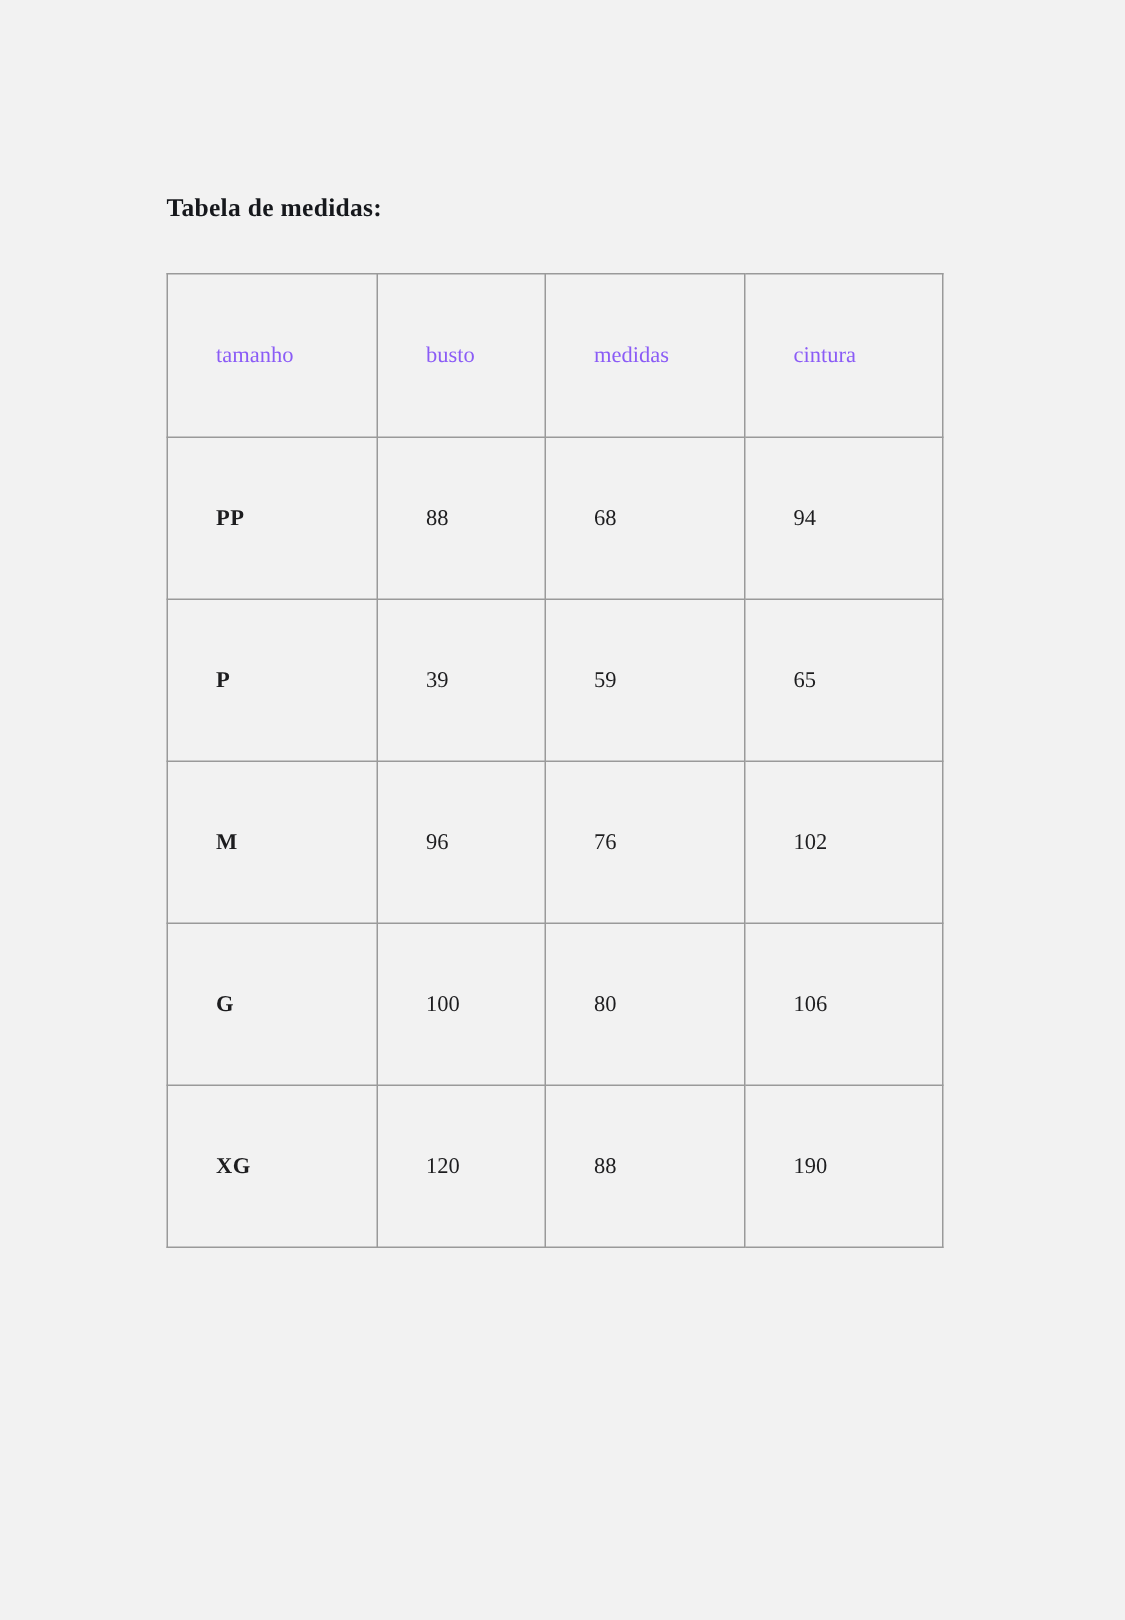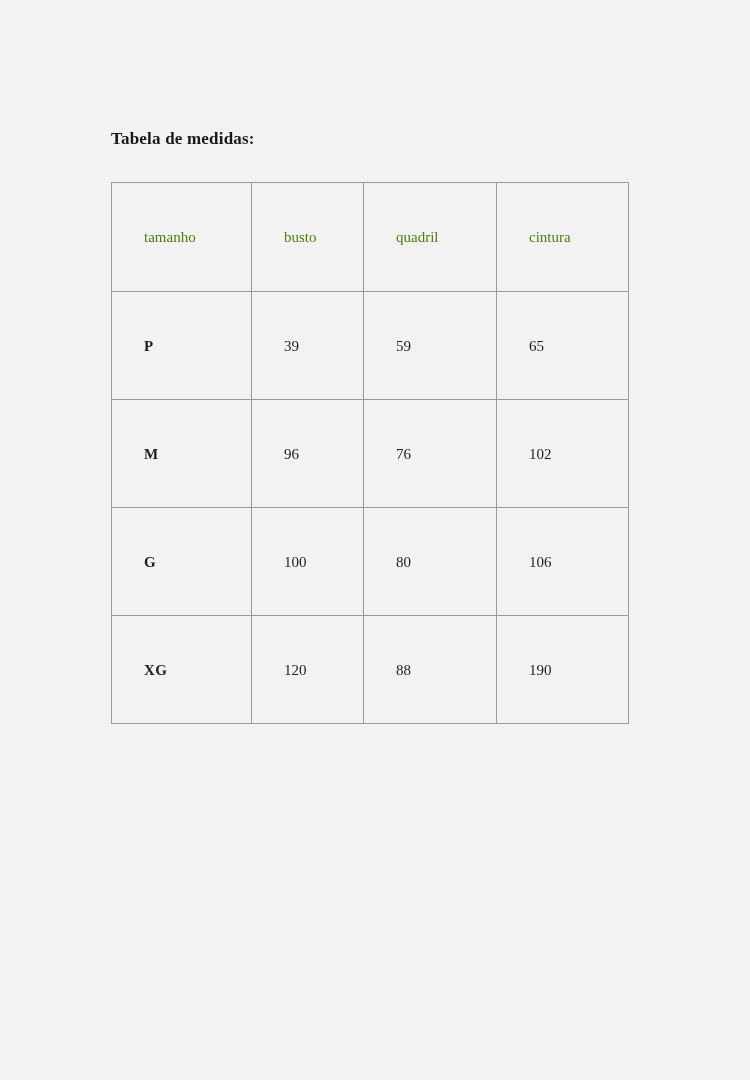--- a/index.html
+++ b/index.html
@@ -61,21 +61,21 @@
     font-size: 15px;
     font-weight: normal;
     color: #1d1d1f;
     line-height: 20px;
   }
 
   .size-table thead th {
     height: 108px;
     font-weight: normal;
     font-size: 15px;
-    color: #4d7c0f;
+    color: #8b5cf6;
   }
 
   .size-table tbody td.size-label {
     font-weight: bold;
     font-size: 15px;
     letter-spacing: 0.3px;
   }
 
   .size-table tbody td.measure {
     font-weight: normal;
@@ -93,25 +93,31 @@
     <colgroup>
       <col class="c-size">
       <col class="c-bust">
       <col class="c-waist">
       <col class="c-hip">
     </colgroup>
     <thead>
       <tr>
         <th>tamanho</th>
         <th>busto</th>
-        <th>quadril</th>
+        <th>medidas</th>
         <th>cintura</th>
       </tr>
     </thead>
     <tbody>
+      <tr>
+        <td class="size-label">PP</td>
+        <td class="measure">88</td>
+        <td class="measure">68</td>
+        <td class="measure">94</td>
+      </tr>
       <tr>
         <td class="size-label">P</td>
         <td class="measure">39</td>
         <td class="measure">59</td>
         <td class="measure">65</td>
       </tr>
       <tr>
         <td class="size-label">M</td>
         <td class="measure">96</td>
         <td class="measure">76</td>

